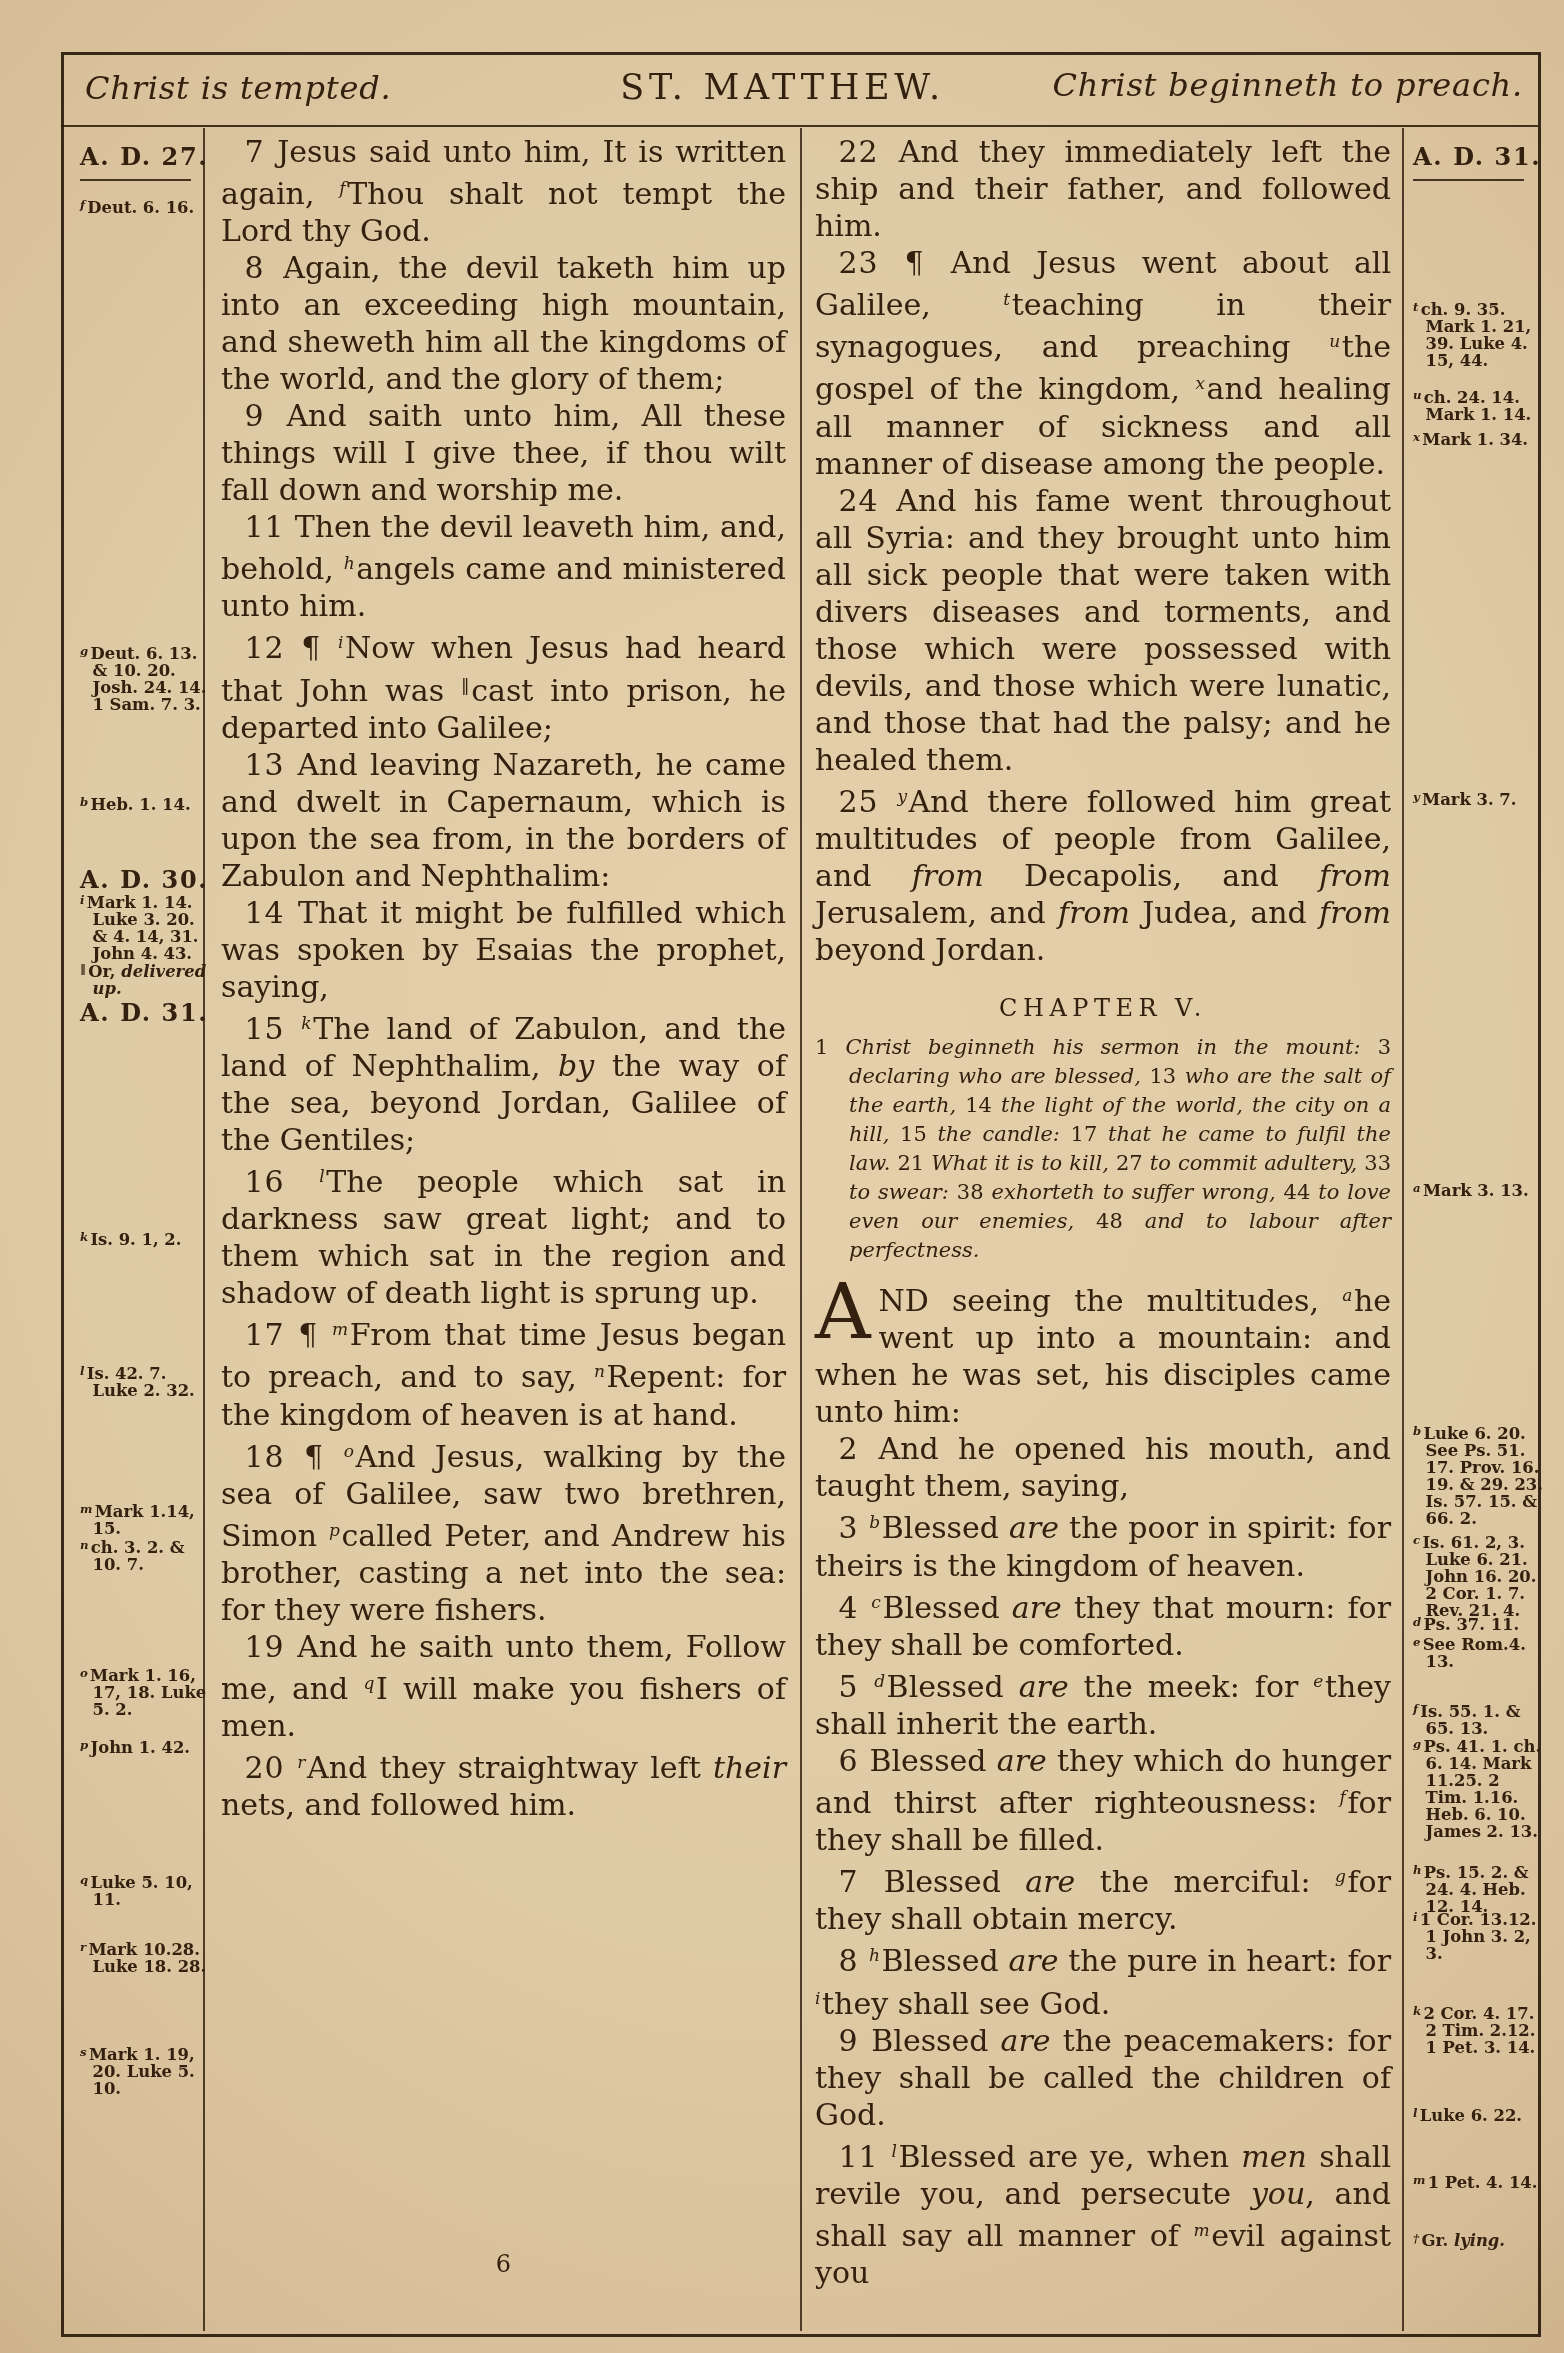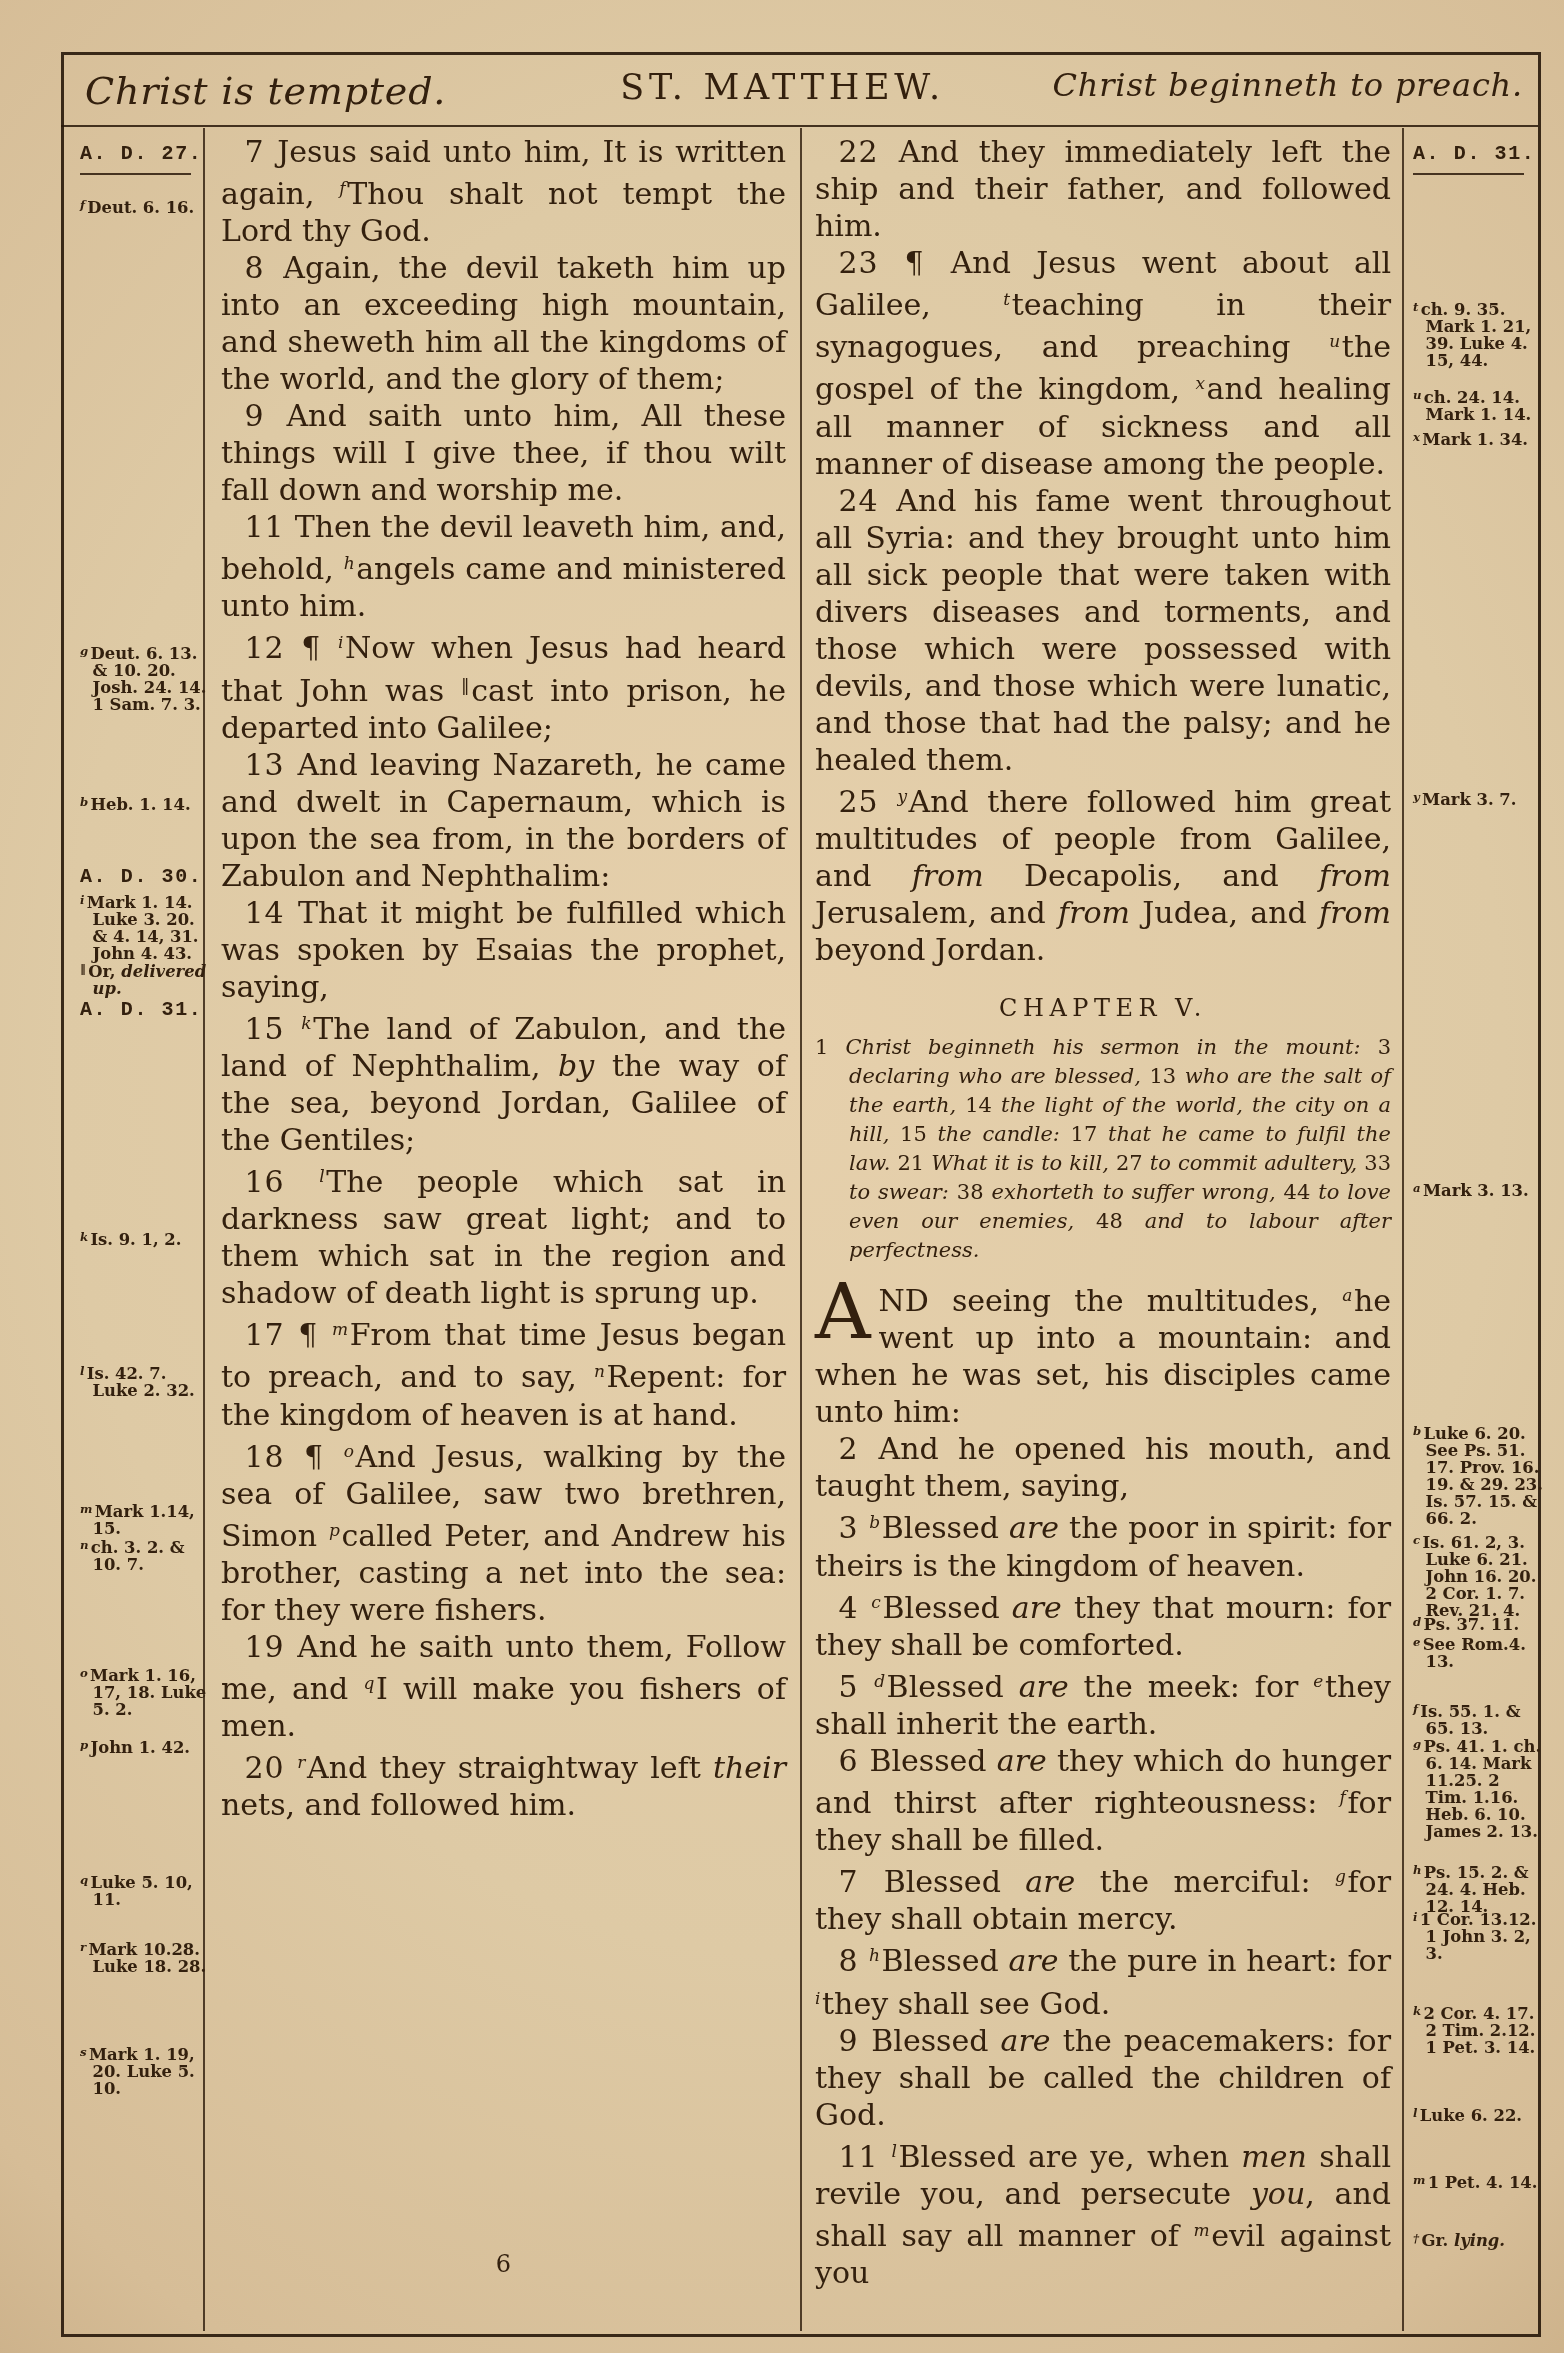--- a/index.html
+++ b/index.html
@@ -13,21 +13,21 @@
     position:absolute; inset:0;
     background: radial-gradient(ellipse 115% 95% at 50% 45%,
       #e6d0ac 0%, #decaa5 40%, #d6bd97 65%, #c0a279 84%, #97774f 97%, #7c5d3c 100%);
   }
   .page-border {
     position:absolute; left:61px; top:52px; width:1474px; height:2279px;
     border:3.1px solid rgba(34,19,6,0.88);
   }
   .header-left {
     position:absolute; left:85px; top:69px;
-    font-style:italic; font-size:38px; letter-spacing:0.8px;
+    font-style:italic; font-size:32px; letter-spacing:0.8px;
   }
   .header-center {
     position:absolute; left:0; top:67px; width:1565px; text-align:center;
     font-size:35px; letter-spacing:4.7px;
   }
   .header-right {
     position:absolute; right:42px; top:66px;
     font-style:italic; font-size:32px; letter-spacing:0.8px;
   }
   .header-rule {
@@ -39,23 +39,22 @@
     background:rgba(44,26,10,0.8);
   }
   .vrule-left   { left:203px; }
   .vrule-mid    { left:800px; }
   .vrule-right  { left:1402px; }
 
   .margin-col { position:absolute; top:0; height:100%; }
   .margin-col.left  { left:80px; width:119px; }
   .margin-col.right { left:1413px; width:119px; }
   .mdate {
-    position:absolute; font-size:20px; font-weight:bold; letter-spacing:1.6px;
+    position:absolute; font-size:24px; font-weight:bold; letter-spacing:1.6px;
     white-space:nowrap;
-    font-family:Liberation Mono, monospace;
   }
   .mdate .mrule { display:block; height:2.3px; background:rgba(44,26,10,0.85); width:111px; margin-top:7.8px; }
   .mref {
     position:absolute; font-size:16.4px; line-height:17px; font-weight:bold;
     padding-left:12.5px; text-indent:-12.5px; width:100%;
   }
   .mref .sup { font-size:11.7px; vertical-align:3.9px; font-style:italic; margin-right:2.3px; font-weight:bold; }
 
   .text-col {
     position:absolute; top:133px; text-align:justify;

